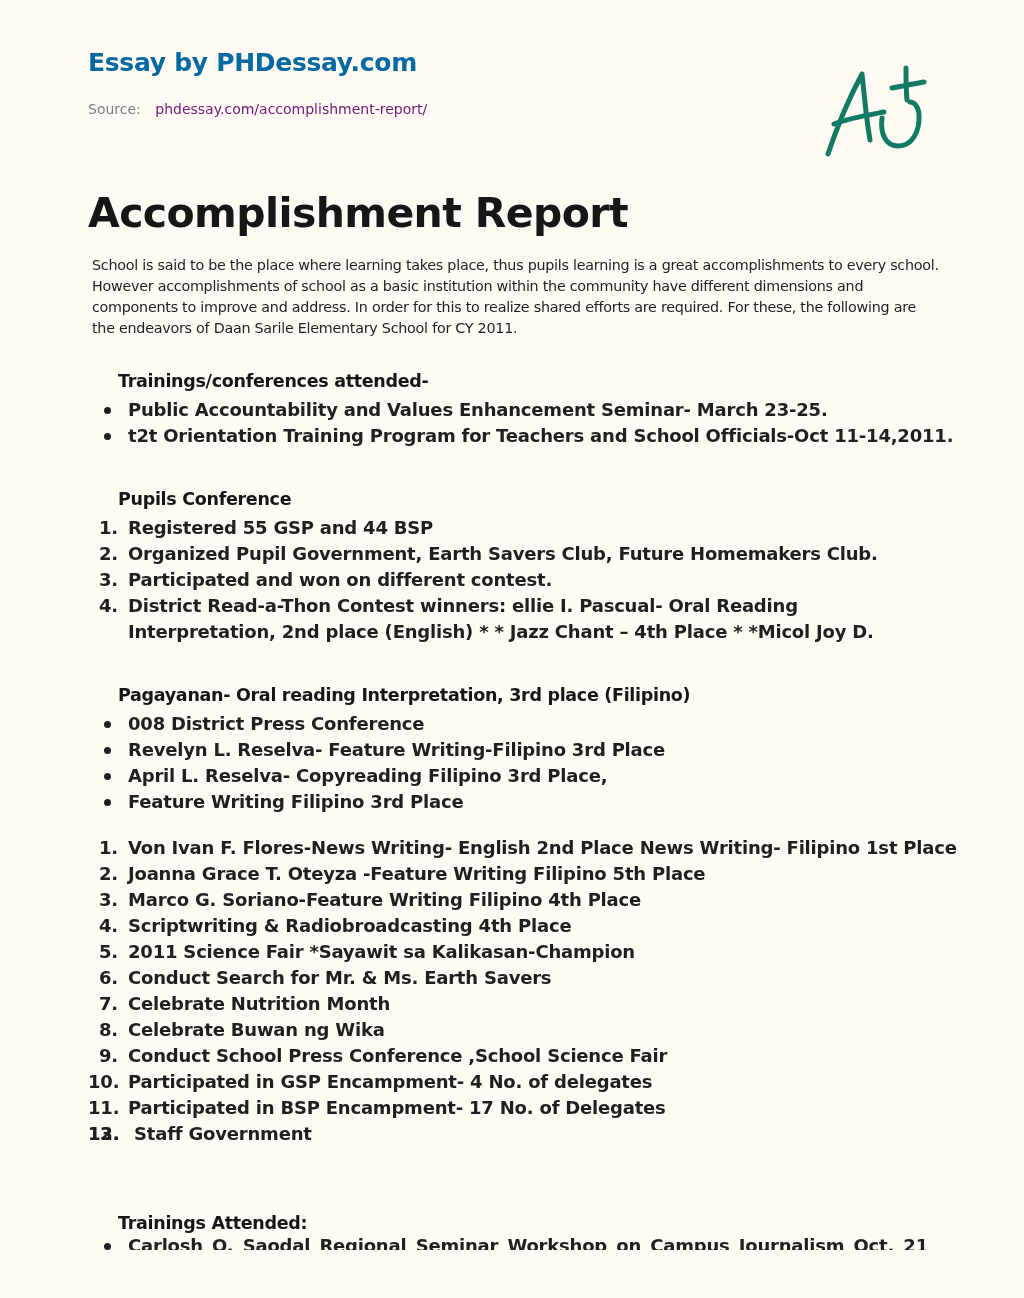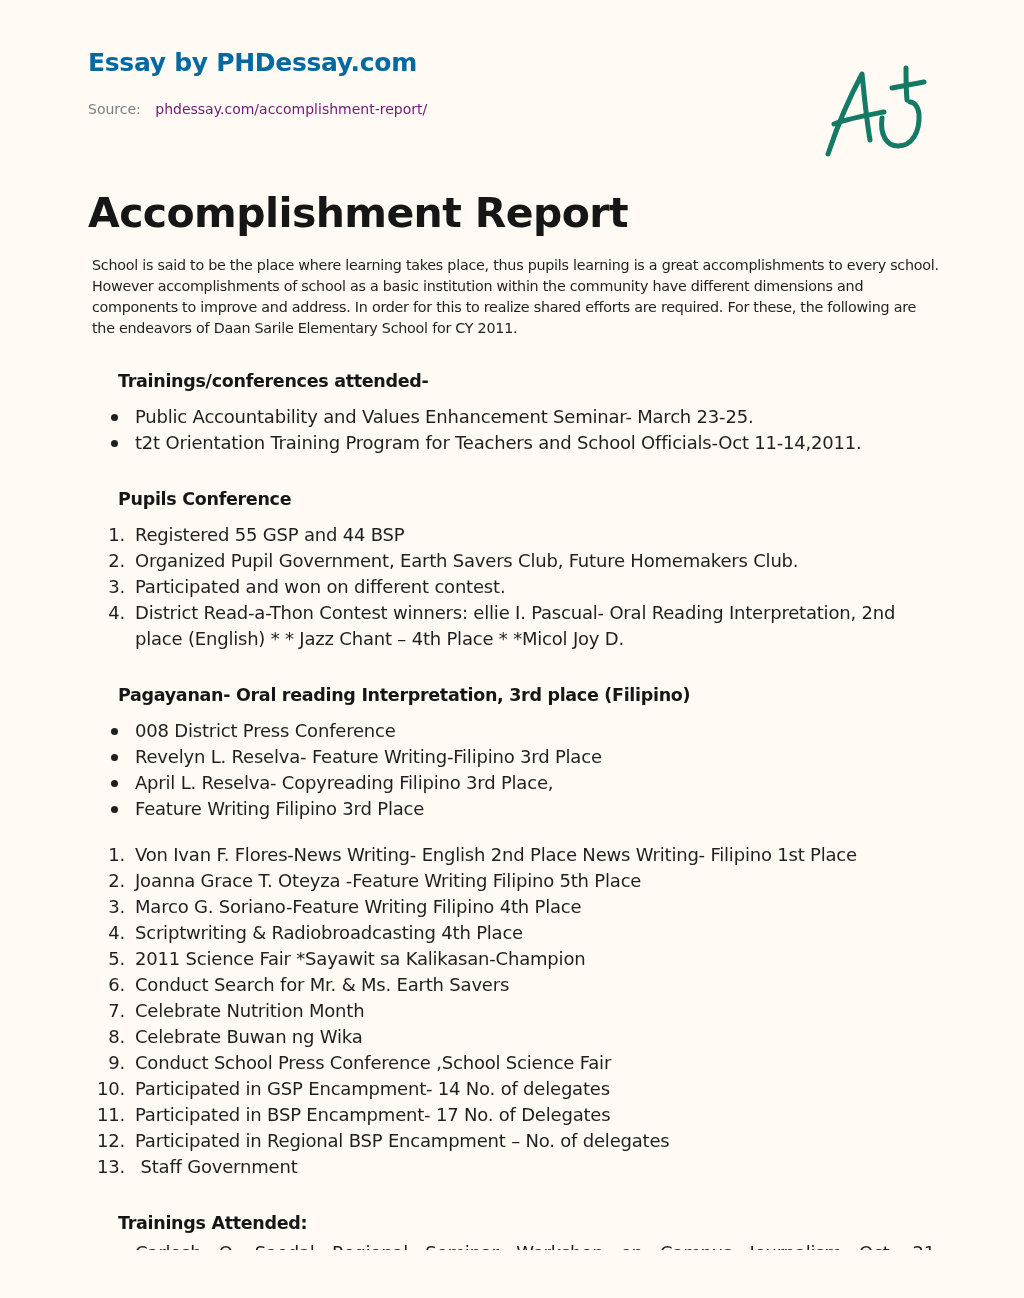--- a/index.html
+++ b/index.html
@@ -73,24 +73,25 @@
       margin: 18px;
       font-size: 17.5px;
       font-weight: bold;
       color: #161616;
       white-space: nowrap;
       letter-spacing: -0.3px;
     }
     ul.list, ol.list {
       position: absolute;
       left: 88px;
-      margin: 7px;
+      margin: 0;
       padding: 0;
       list-style: none;
       width: 860px;
+      font-weight: bold;
     }
     .list li {
       position: relative;
       padding-left: 40px;
       font-size: 18px;
       line-height: 26px;
       color: #1f1f1f;
       letter-spacing: -0.2px;
       white-space: nowrap;
     }
@@ -173,23 +174,23 @@
 <ol class="list" style="top:835px">
   <li><span class="marker">1.</span><span>Von Ivan F. Flores-News Writing- English 2nd Place News Writing- Filipino 1st Place</span></li>
   <li><span class="marker">2.</span><span>Joanna Grace T. Oteyza -Feature Writing Filipino 5th Place</span></li>
   <li><span class="marker">3.</span><span>Marco G. Soriano-Feature Writing Filipino 4th Place</span></li>
   <li><span class="marker">4.</span><span>Scriptwriting &amp; Radiobroadcasting 4th Place</span></li>
   <li><span class="marker">5.</span><span>2011 Science Fair *Sayawit sa Kalikasan-Champion</span></li>
   <li><span class="marker">6.</span><span>Conduct Search for Mr. &amp; Ms. Earth Savers</span></li>
   <li><span class="marker">7.</span><span>Celebrate Nutrition Month</span></li>
   <li><span class="marker">8.</span><span>Celebrate Buwan ng Wika</span></li>
   <li><span class="marker">9.</span><span>Conduct School Press Conference ,School Science Fair</span></li>
-  <li><span class="marker">10.</span><span>Participated in GSP Encampment- 14 No. of delegates</span></li>
+  <li><span class="marker">10.</span><span>Participated in GSP Encampment- 4 No. of delegates</span></li>
   <li><span class="marker">11.</span><span>Participated in BSP Encampment- 17 No. of Delegates</span></li>
-  <li><span class="marker">12.</span><span>Participated in Regional BSP Encampment – No. of delegates</span></li>
+  <li><span class="marker">12.</span></li>
   <li><span class="marker">13.</span><span style="white-space:pre"> Staff Government</span></li>
 </ol>
 
 <h3 class="h" style="top:1195px">Trainings Attended:</h3>
 <div class="clipped">
   <ul class="list" style="position:relative;left:0;top:-5px;width:840px">
     <li><span class="marker"></span><span>Carlosh O. Saodal Regional Seminar Workshop on Campus Journalism Oct. 21</span></li>
   </ul>
 </div>
 

